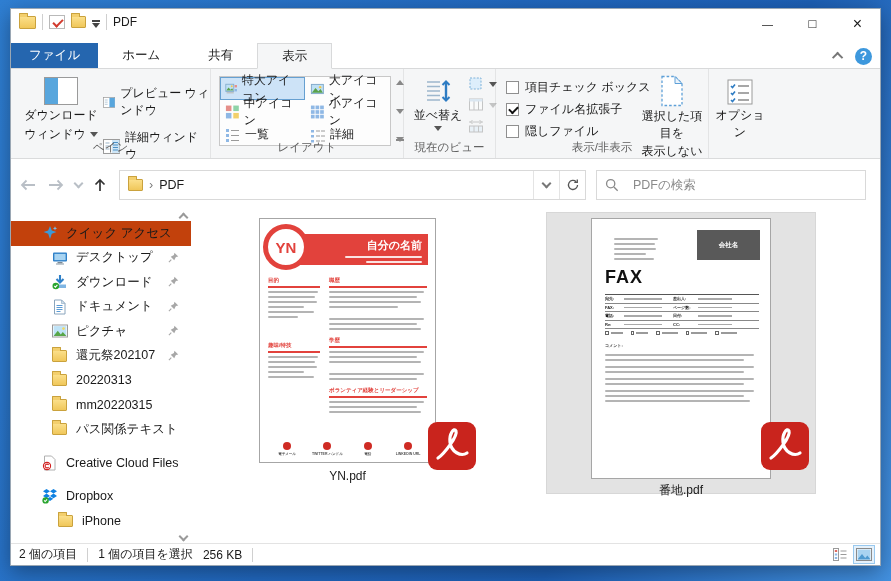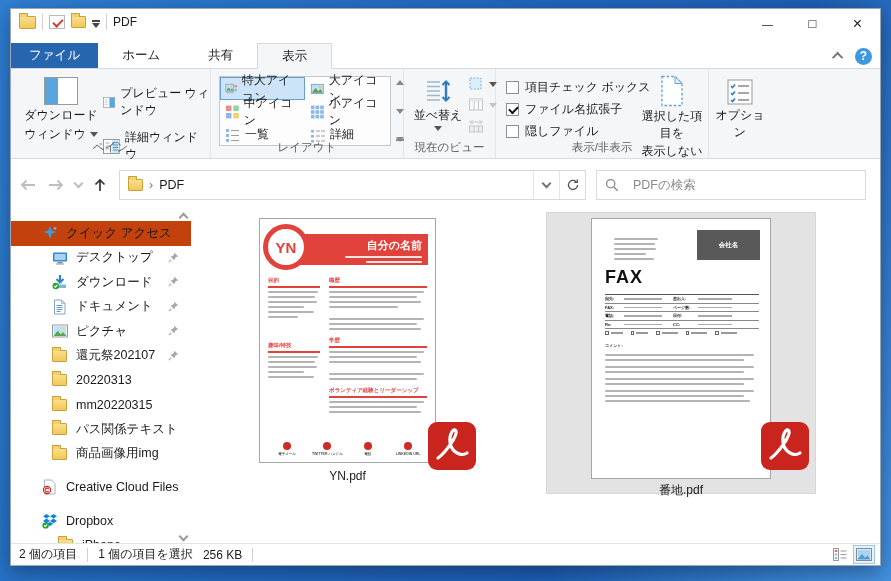--- a/index.html
+++ b/index.html
@@ -545,26 +545,20 @@
         <span class="sicon">
             <span class="ic-folder small"></span>
           </span>
         <span>mm20220315</span>
       </div>
       <div class="srow">
         <span class="sicon">
             <span class="ic-folder small"></span>
           </span>
         <span>パス関係テキスト</span>
-      </div>
-      <div class="srow">
-        <span class="sicon">
-            <span class="ic-folder small"></span>
-          </span>
-        <span>商品画像用img</span>
       </div>
       <div class="srow root gap">
         <span class="sicon">
           <svg width="15" height="16" viewBox="0 0 15 16">
               <path d="M2.5 1h7L13 4.5V15H2.5z" fill="#fff" stroke="#b0b0b0"></path>
               <circle cx="5" cy="11" r="3.6" fill="#fff" stroke="#d21f1f" stroke-width="1.1"></circle>
               <path d="M6.6 10a1.9 1.9 0 1 0 0 2" stroke="#d21f1f" stroke-width="1.1" fill="none"></path>
             </svg>
         </span>
         <span>Creative Cloud Files</span>

